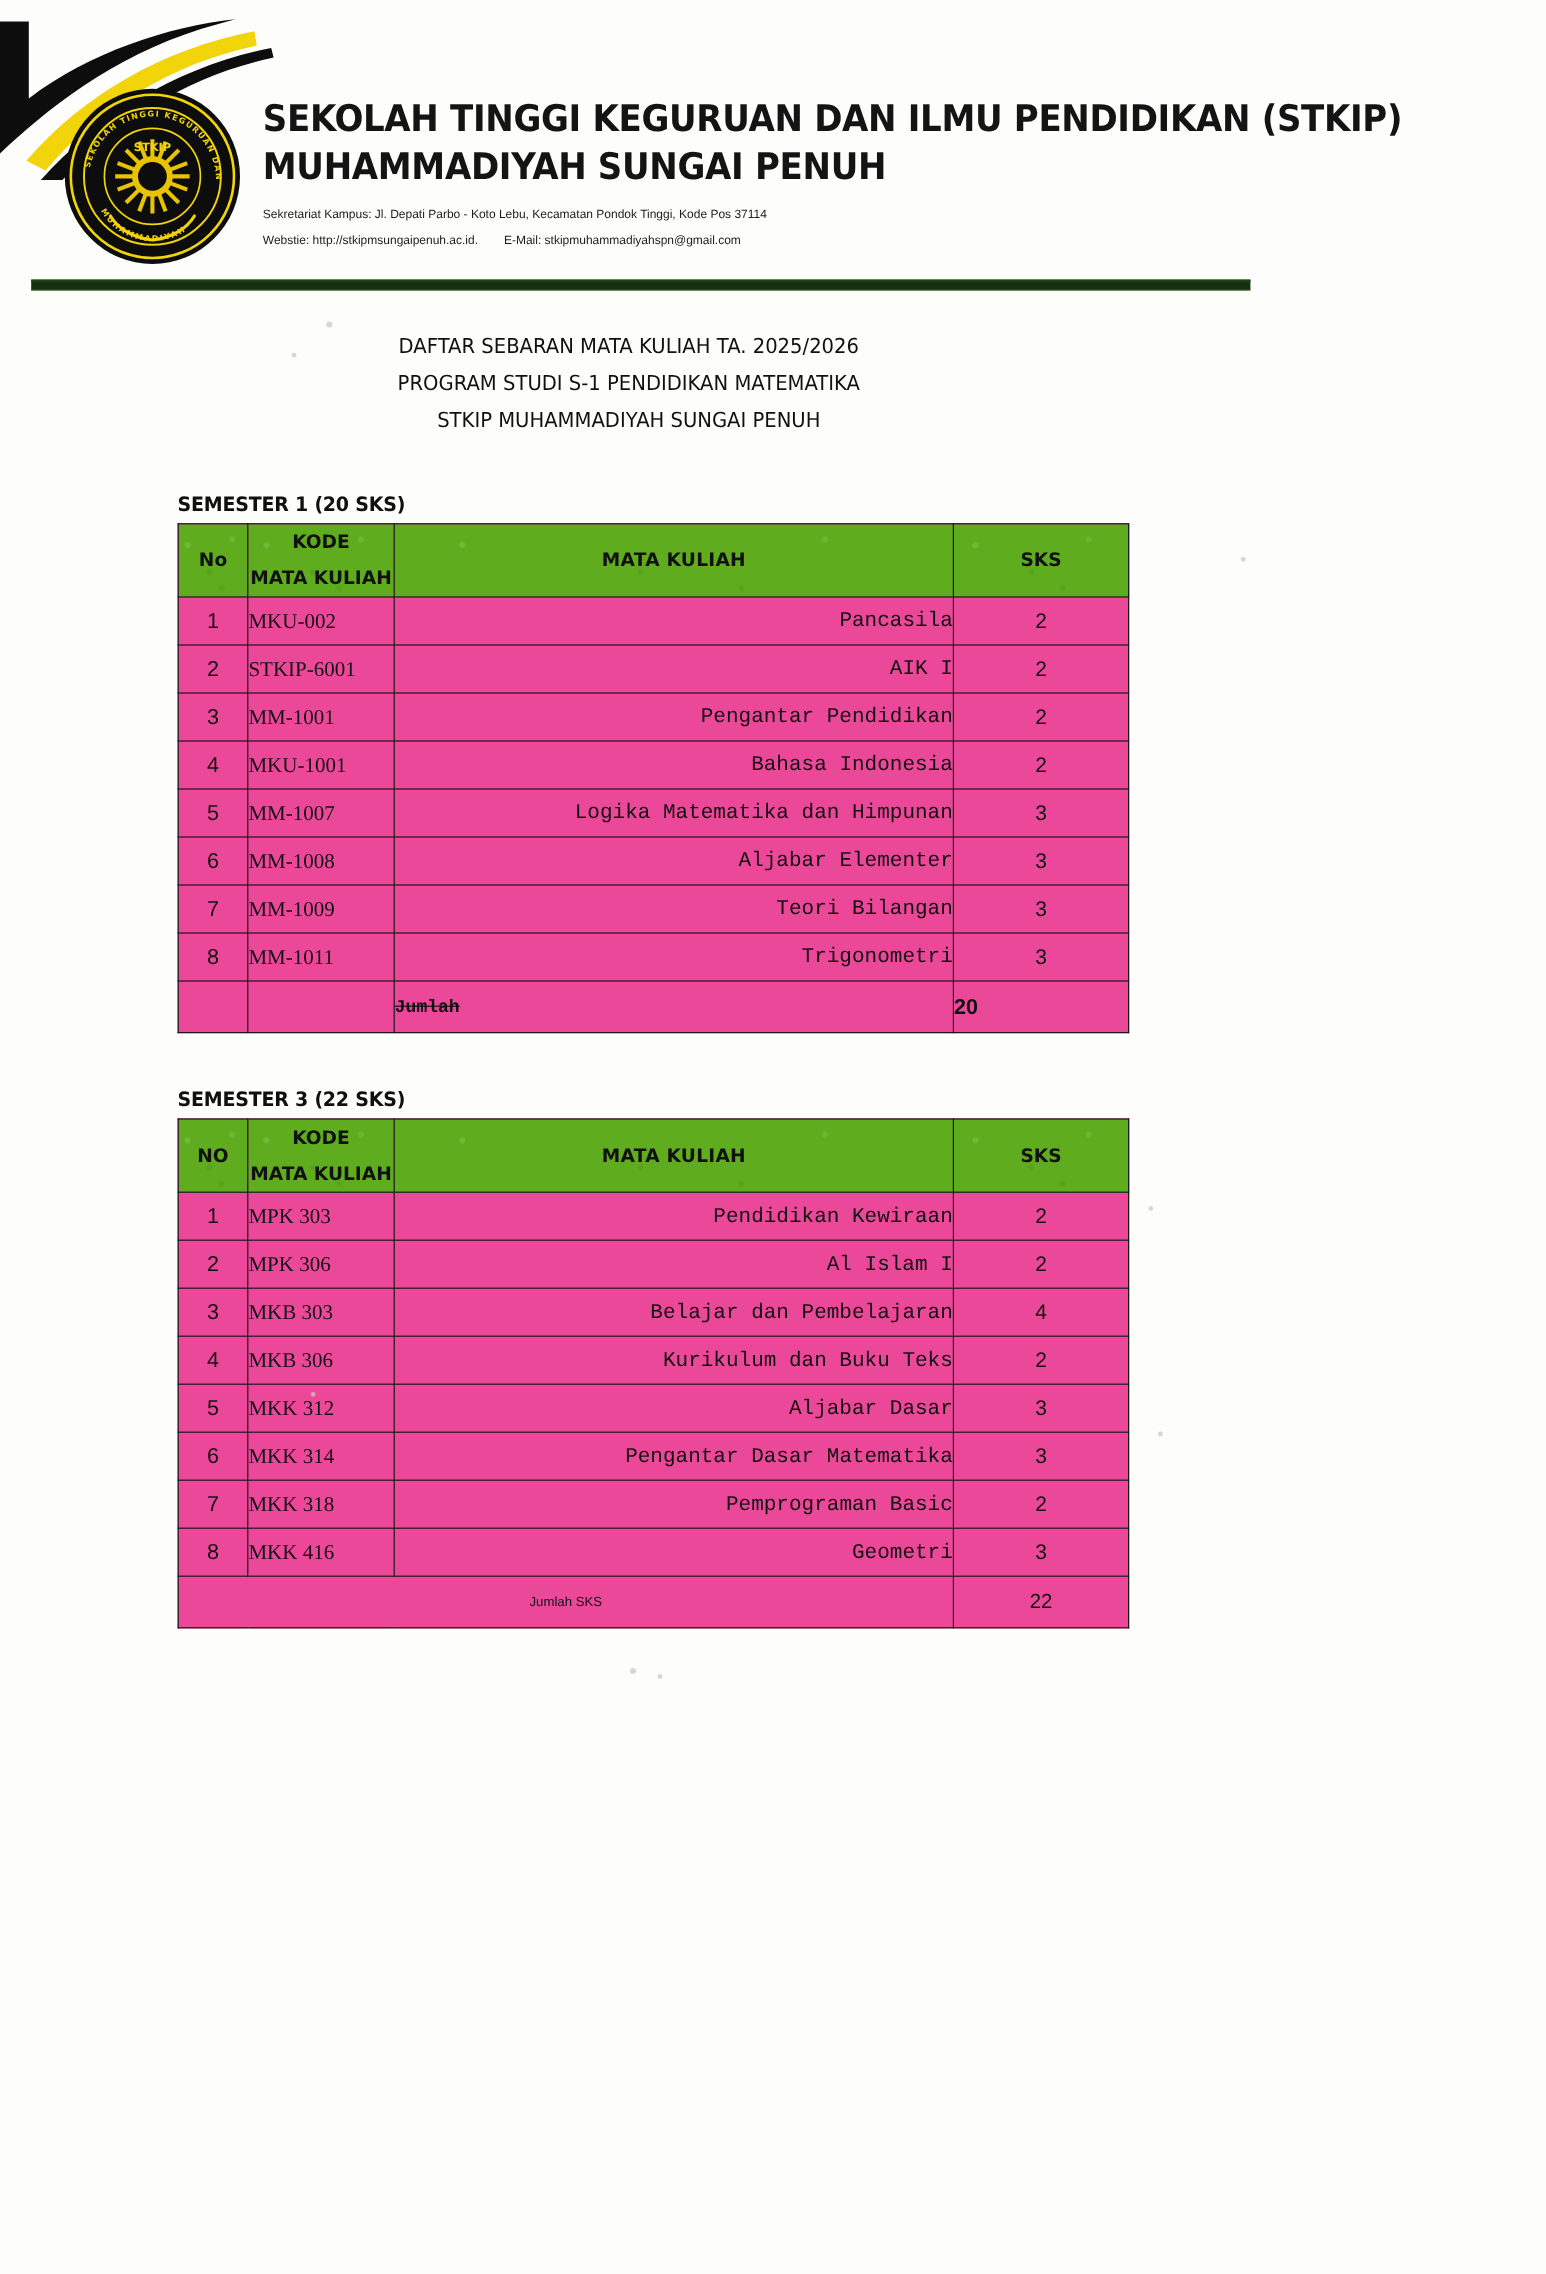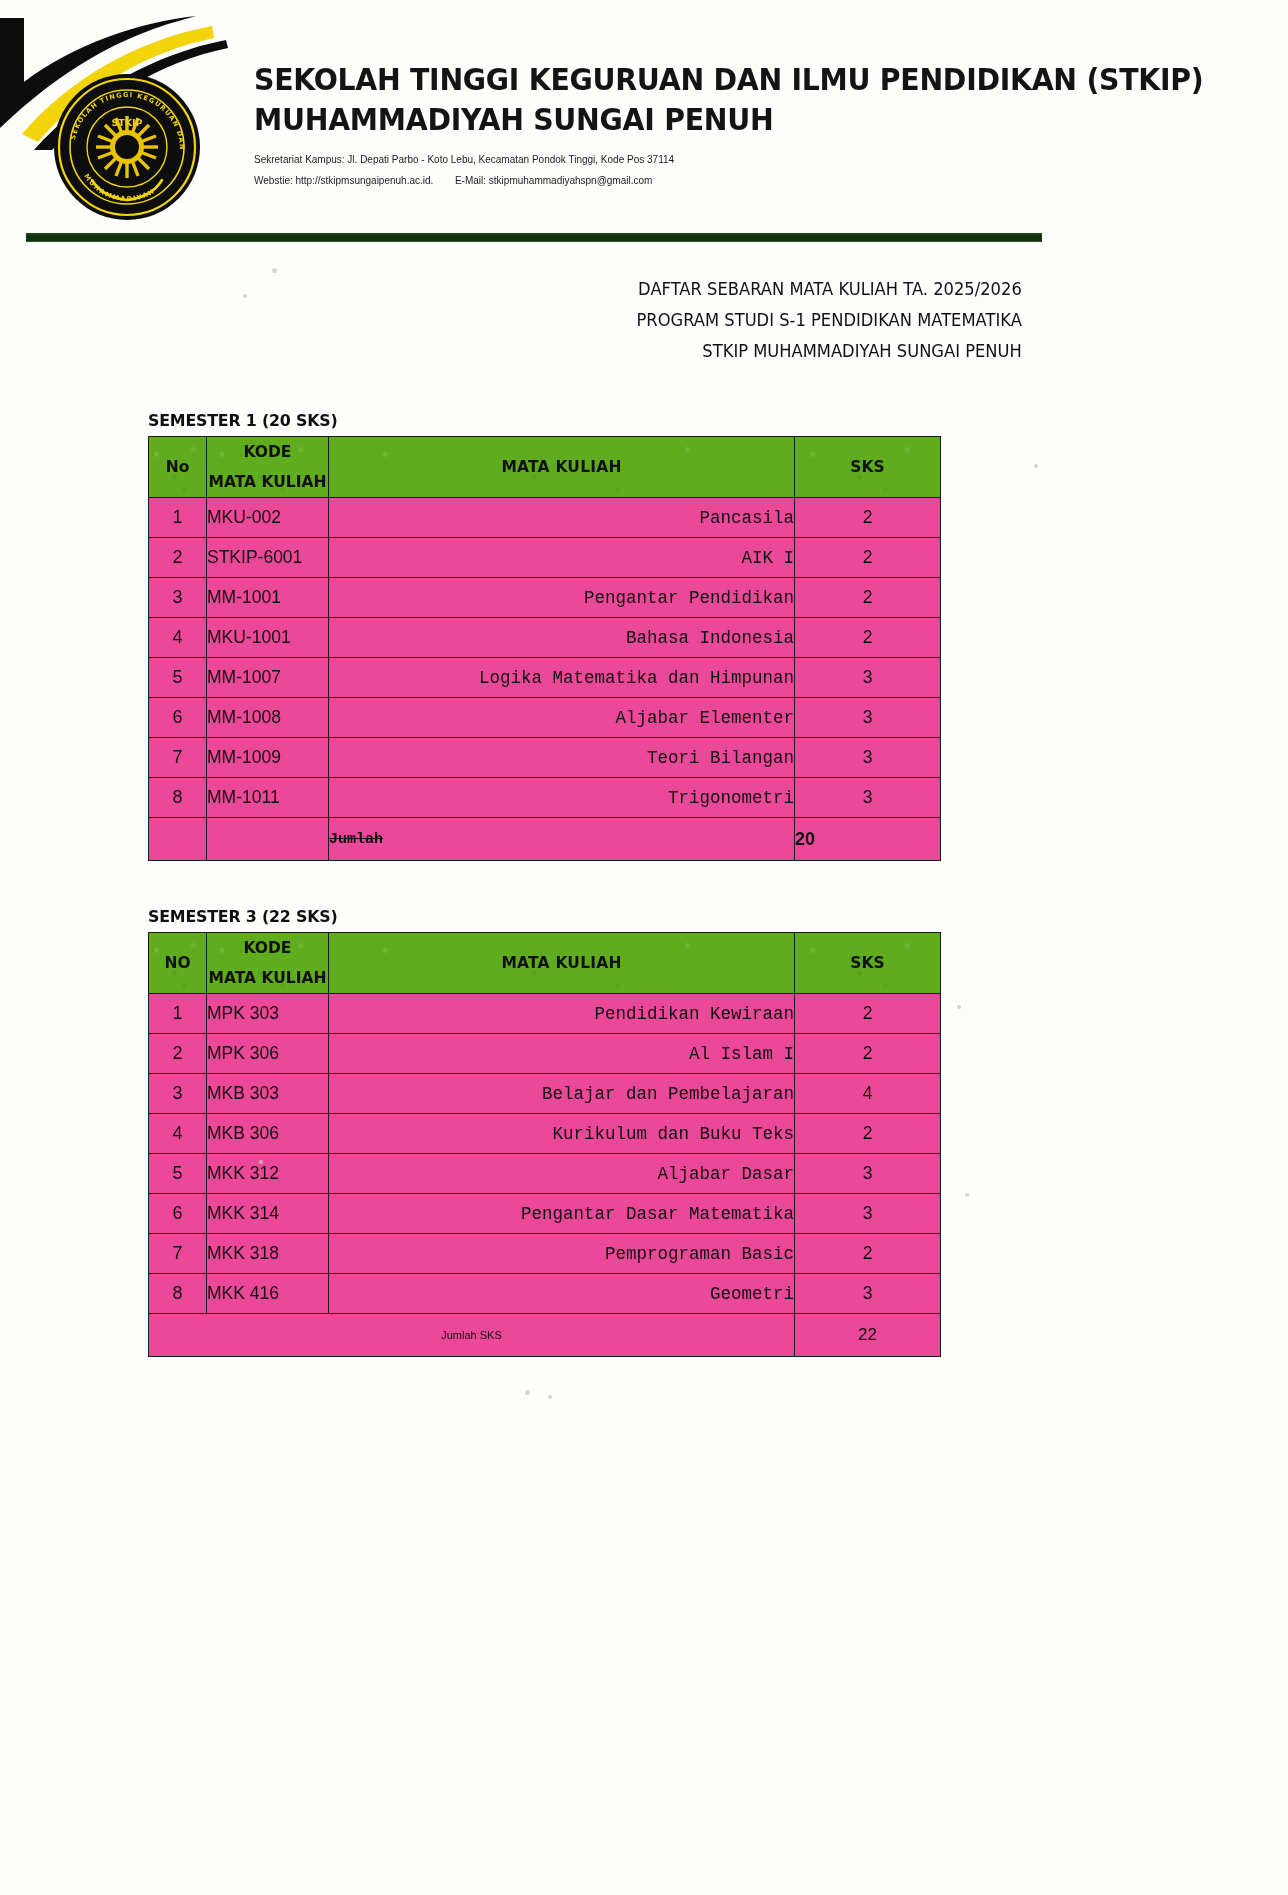--- a/index.html
+++ b/index.html
@@ -41,23 +41,22 @@
   .logo-wrap {
     position: absolute;
     left: 52px;
     top: 72px;
     width: 150px;
     height: 150px;
   }
   .head-text {
     position: absolute;
     left: 219px;
-    top: 60px;
+    top: 80px;
     width: 800px;
-    margin-left: 35px;
   }
   .inst-name {
     font-family: "DejaVu Sans", sans-serif;
     font-weight: bold;
     font-size: 30.5px;
     line-height: 40px;
     letter-spacing: -0.3px;
     color: #141414;
     transform: scaleX(0.93);
     transform-origin: left center;
@@ -81,21 +80,21 @@
     width: 1016px;
     height: 6px;
     background: #14310f;
     border-top: 2px solid #1d4215;
     border-bottom: 1px solid #2a5320;
   }
 
   
   .doc-title {
     margin-top: 26px;
-    text-align: right;
+    text-align: center;
     padding-right: 240px;
   }
   .doc-title div {
     font-family: "DejaVu Sans", sans-serif;
     font-size: 17.2px;
     line-height: 31px;
     font-weight: normal;
     color: #111;
     transform: scaleX(0.95);
   }
@@ -158,21 +157,21 @@
   td.c-no {
     text-align: center;
     font-size: 18px;
     height: 39px;
     font-family: "Liberation Sans", sans-serif;
   }
   td.c-kode {
     text-align: left;
     padding-left: 9px;
     font-size: 17.5px;
-    font-family: Liberation Sans, sans-serif;
+    font-family: Liberation Serif, serif;
   }
   td.c-mk {
     text-align: right;
     padding-left: 9px;
     font-size: 17.5px;
     font-family: Liberation Mono, monospace;
   }
   td.c-sks {
     text-align: center;
     font-size: 17.5px;

